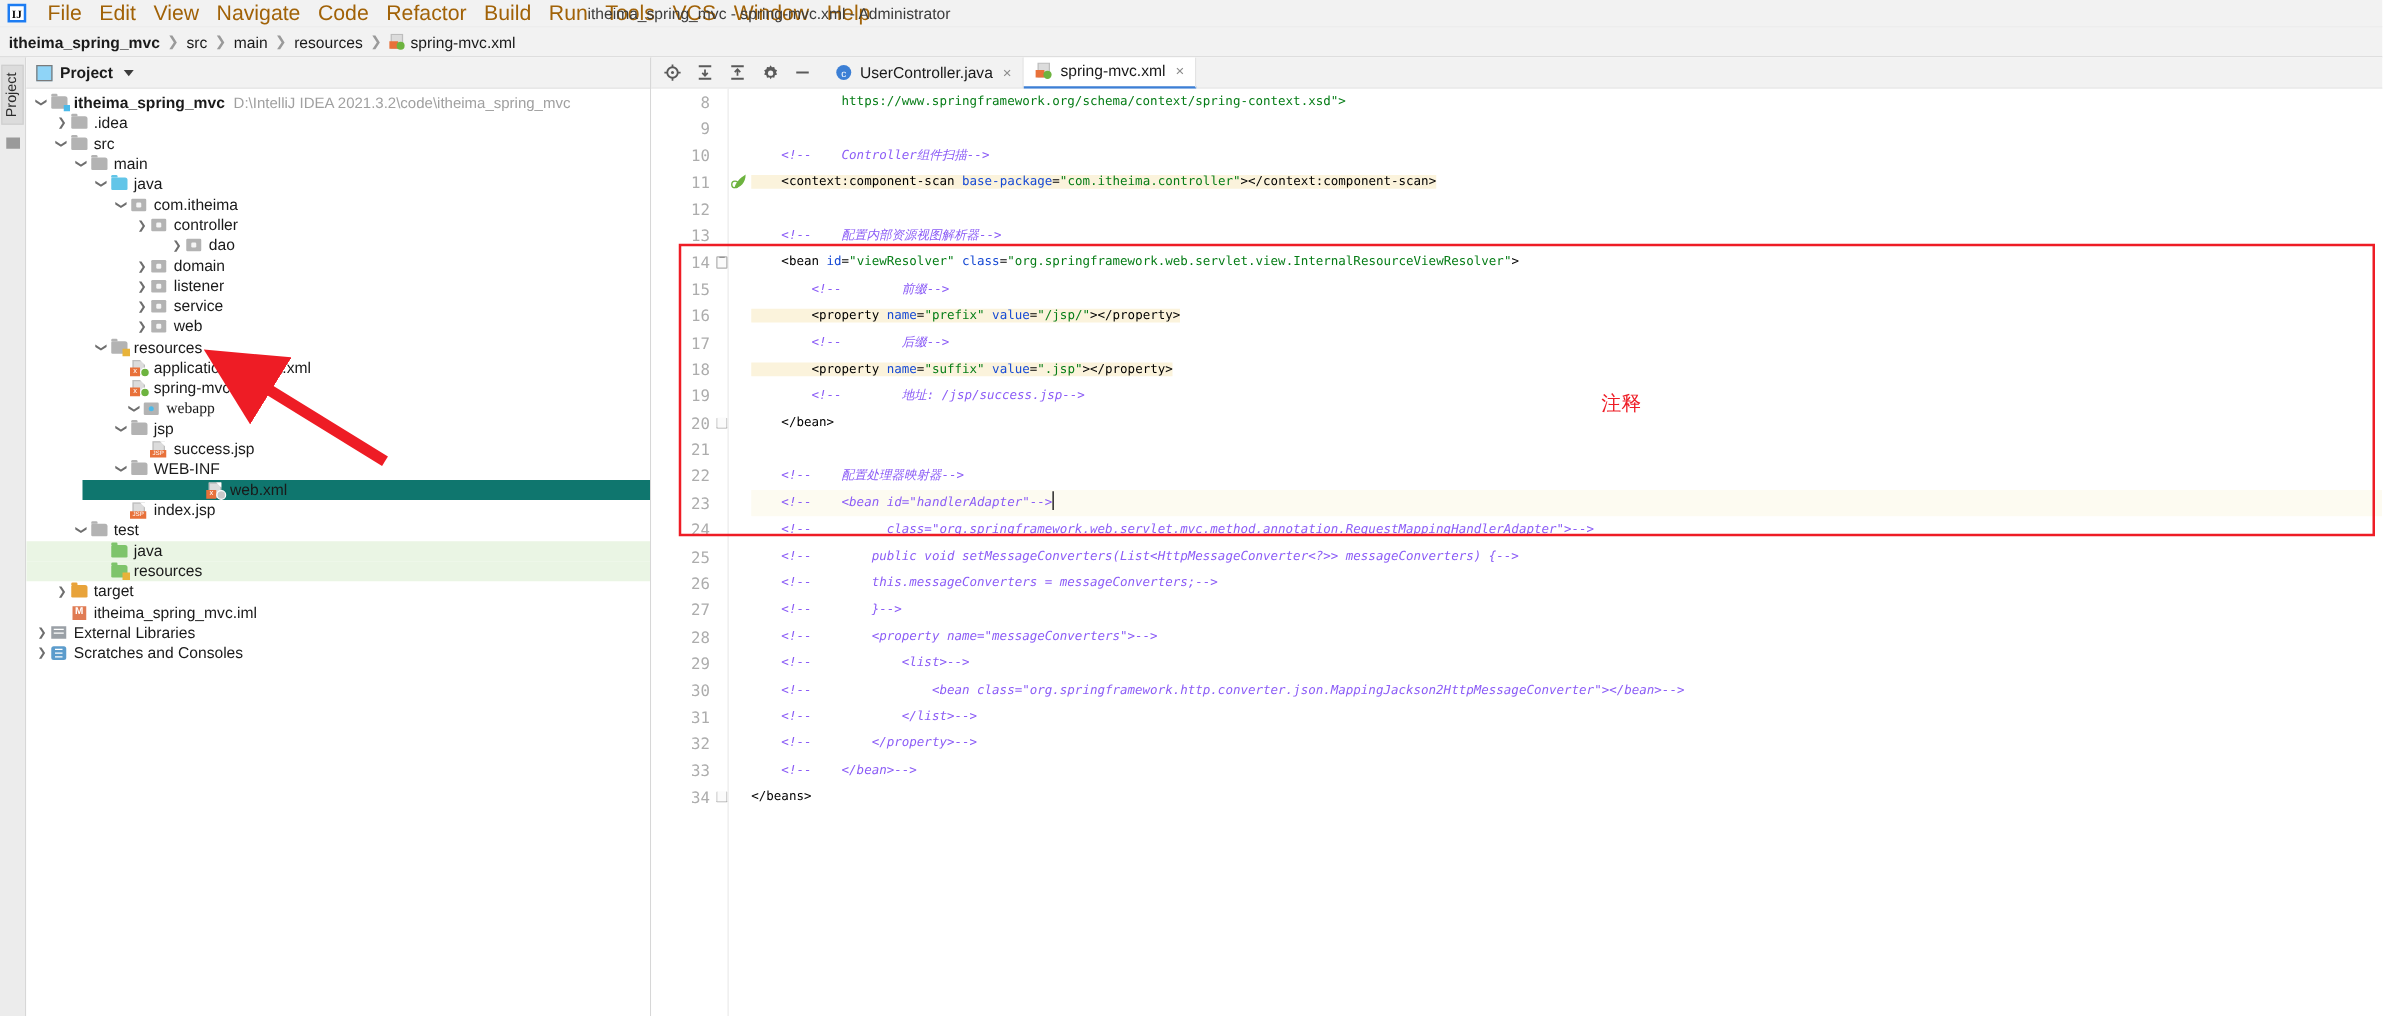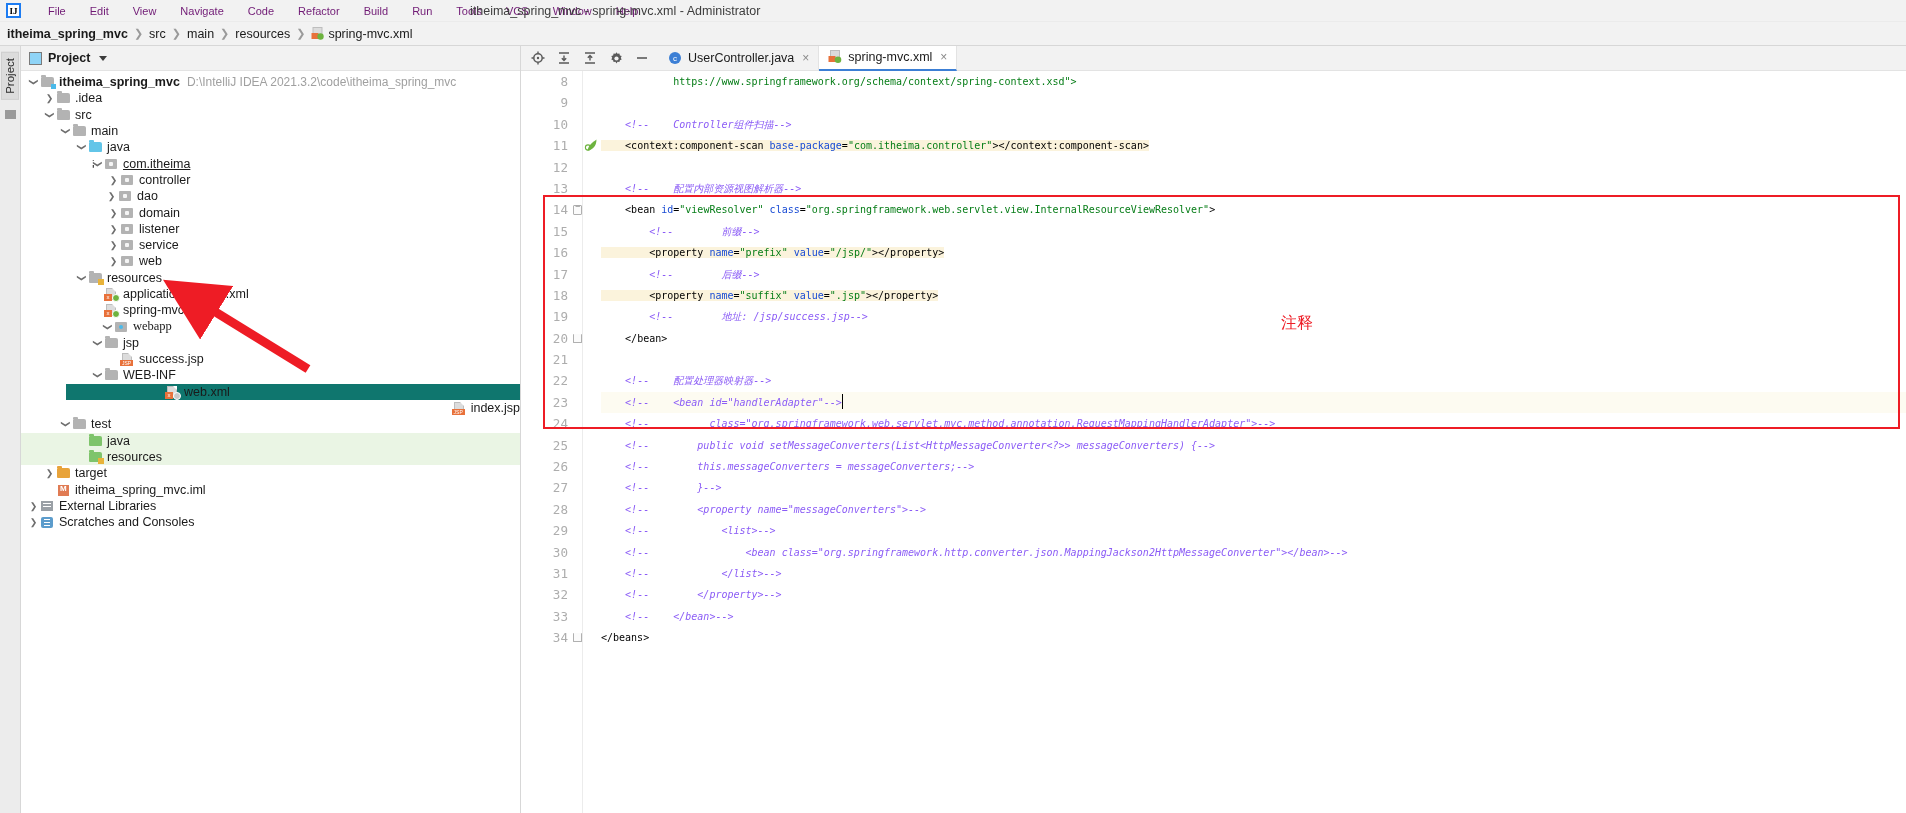--- a/index.html
+++ b/index.html
@@ -28,25 +28,24 @@
     border: 2px solid #1d7cf2;
     background: #ffffff;
     display: flex; align-items: center; justify-content: center;
     font-size: 9px; font-weight: bold; color: #000;
     font-family: "Liberation Serif", serif;
     margin-right: 10px;
   }
   .menu { display: flex; align-items: center; gap: 0px; }
   .menu-item {
     padding: 2px 7px;
-    font-size: 11px;
-    color: #701a75;
+    font-size: 17px;
+    color: #a16207;
     white-space: nowrap;
     cursor: default;
-    margin-left: 10px;
   }
   .win-title {
     position: absolute;
     left: 470px;
     font-size: 12.5px;
     color: #3c3c3c;
     white-space: nowrap;
   }
 
   
@@ -364,35 +363,35 @@
             </span>
             <span class="node-label">main</span>
           </div>
           <div class="tree-row" style="padding-left: 54px;">
             <span class="tw chev-d"></span>
             <span class="ico">
               <span class="fld fld-blue"></span>
             </span>
             <span class="node-label">java</span>
           </div>
-          <div class="tree-row" style="padding-left: 70px; text-decoration: underline;">
+          <div class="tree-row" style="padding-left: 70px;">
             <span class="tw chev-d"></span>
             <span class="ico">
               <span class="pkg"></span>
             </span>
             <span class="node-label">com.itheima</span>
           </div>
           <div class="tree-row" style="padding-left: 86px;">
             <span class="tw chev-r"></span>
             <span class="ico">
               <span class="pkg"></span>
             </span>
             <span class="node-label">controller</span>
           </div>
-          <div class="tree-row" style="padding-left: 84px;">
+          <div class="tree-row" style="padding-left: 114px;">
             <span class="tw chev-r"></span>
             <span class="ico">
               <span class="pkg"></span>
             </span>
             <span class="node-label">dao</span>
           </div>
           <div class="tree-row" style="padding-left: 86px;">
             <span class="tw chev-r"></span>
             <span class="ico">
               <span class="pkg"></span>
@@ -477,21 +476,21 @@
           </div>
           <div class="tree-row sel" style="padding-left: 86px;">
             <span class="tw"></span>
             <span class="ico">
               <span class="doc"></span>
               <span class="badge-xml">x</span>
               <span class="badge-grey"></span>
             </span>
             <span class="node-label">web.xml</span>
           </div>
-          <div class="tree-row" style="padding-left: 70px; justify-content: flex-end;">
+          <div class="tree-row" style="padding-left: 70px;">
             <span class="tw"></span>
             <span class="ico">
               <span class="doc"></span>
               <span class="badge-jsp">JSP</span>
             </span>
             <span class="node-label">index.jsp</span>
           </div>
           <div class="tree-row" style="padding-left: 38px;">
             <span class="tw chev-d"></span>
             <span class="ico">

